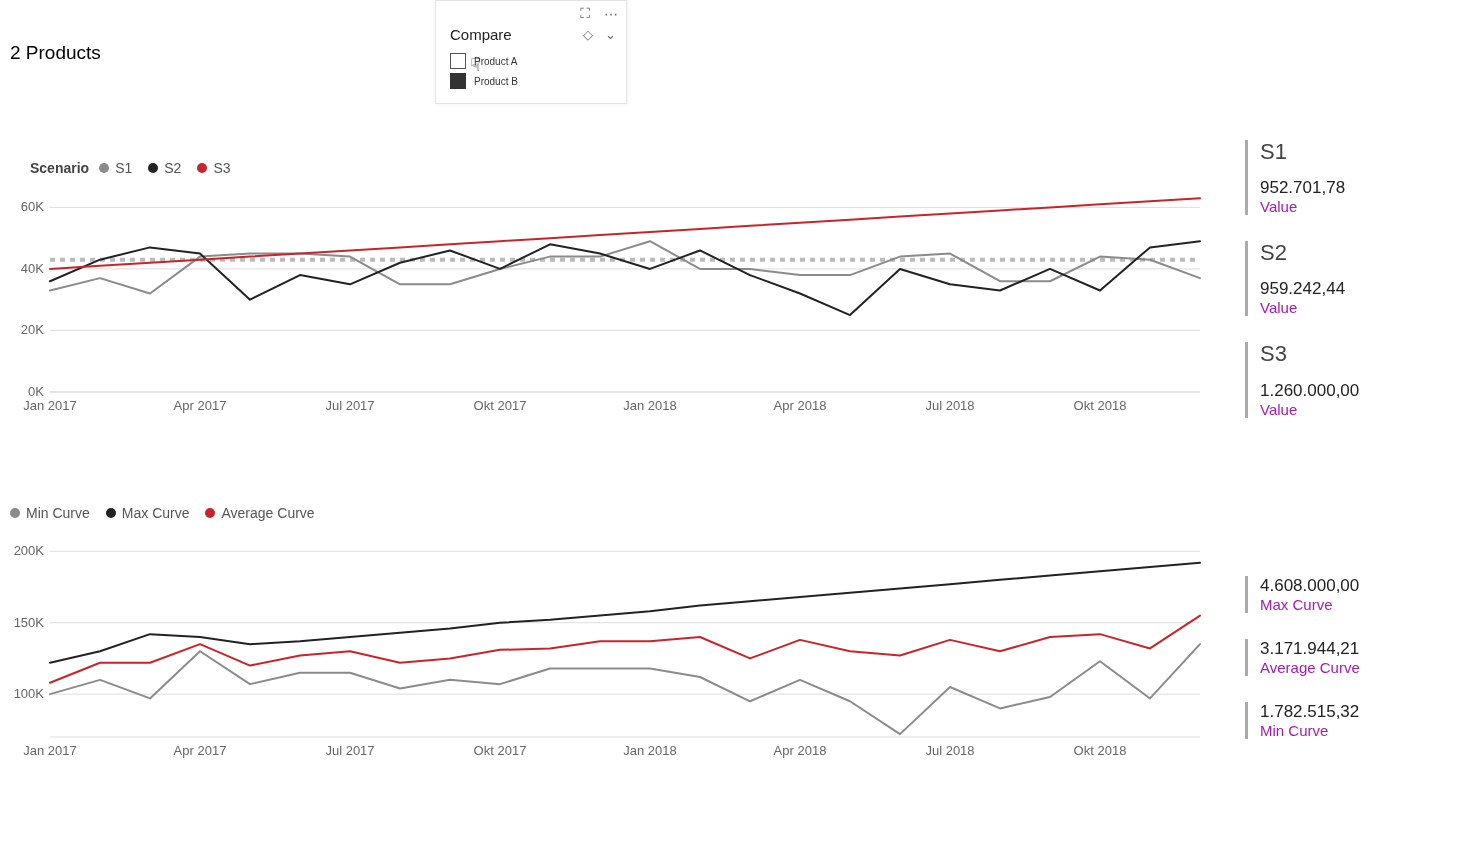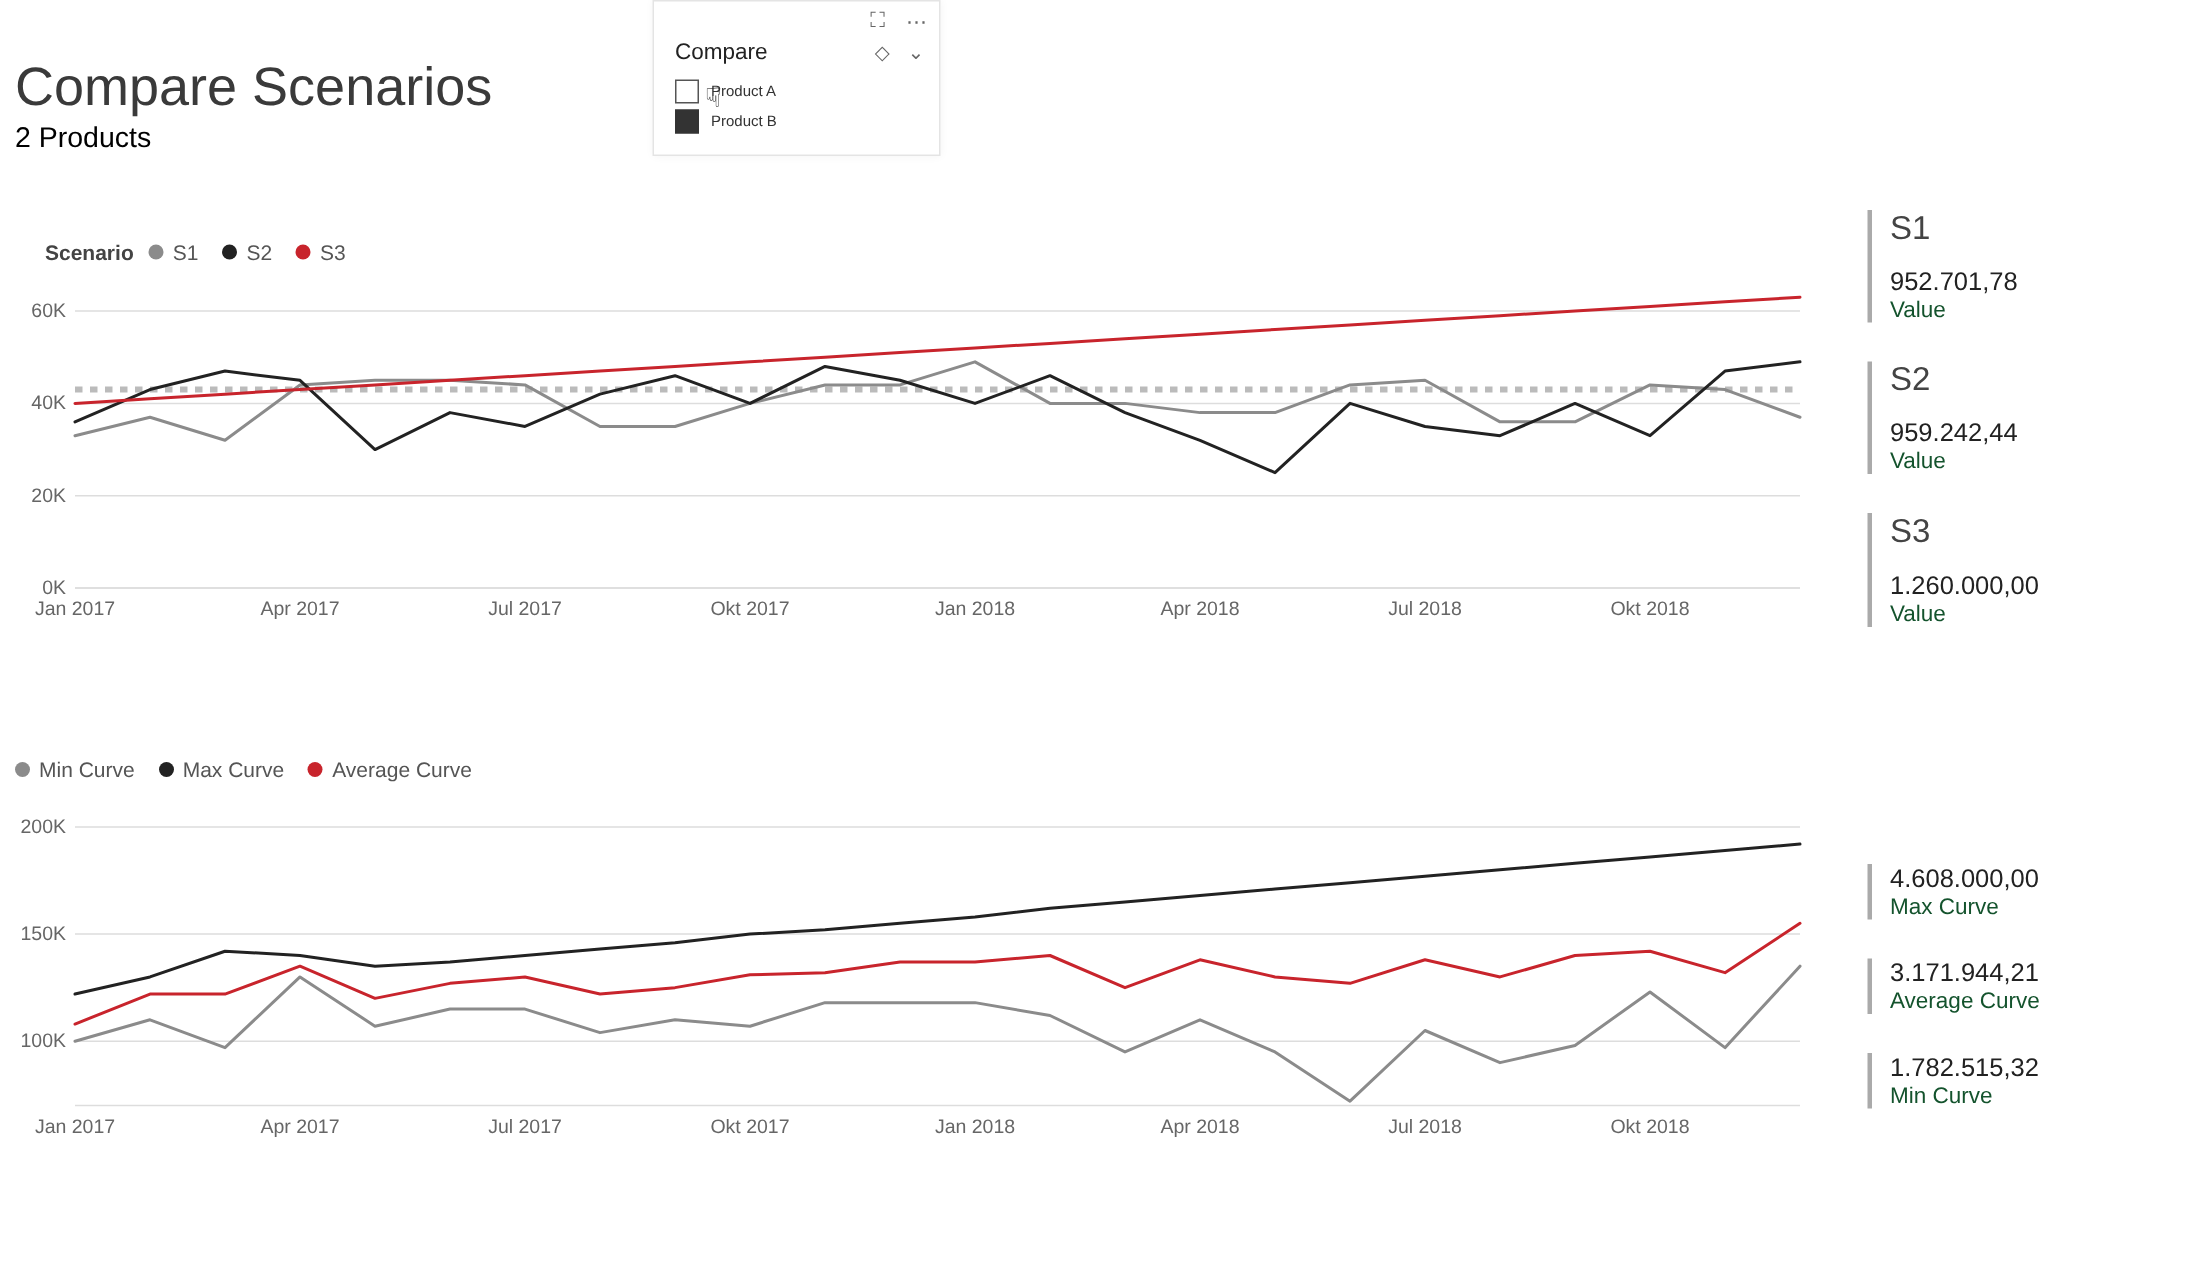--- a/index.html
+++ b/index.html
@@ -136,27 +136,26 @@
   }
   .kpis.top { top: 140px; }
   .kpis.bottom { top: 562px; }
   .kpi {
     border-left: 3px solid #aaa;
     padding: 0 0 0 12px;
     margin-bottom: 26px;
   }
   .kpi .k-title { font-size: 22px; color:#444; line-height:1.1; }
   .kpi .k-value { font-size: 17px; color:#222; margin-top:14px; }
-  .kpi .k-sub { font-size: 15px; color:#14532d; }
+  .kpi .k-sub { font-size: 15px; color:#a21caf; }
 </style>
 </head>
 <body>
 
 <div class="title-block">
-  <div class="title">Compare Scenarios</div>
   <div class="subtitle">2 Products</div>
 </div>
 
 <div class="slicer">
   <div class="slicer-topbar">
     <span class="slicer-icon"><span class="slicer-grip"></span></span>
     <span class="slicer-icon">⛶</span>
     <span class="slicer-icon">⋯</span>
   </div>
   <div class="slicer-header">

